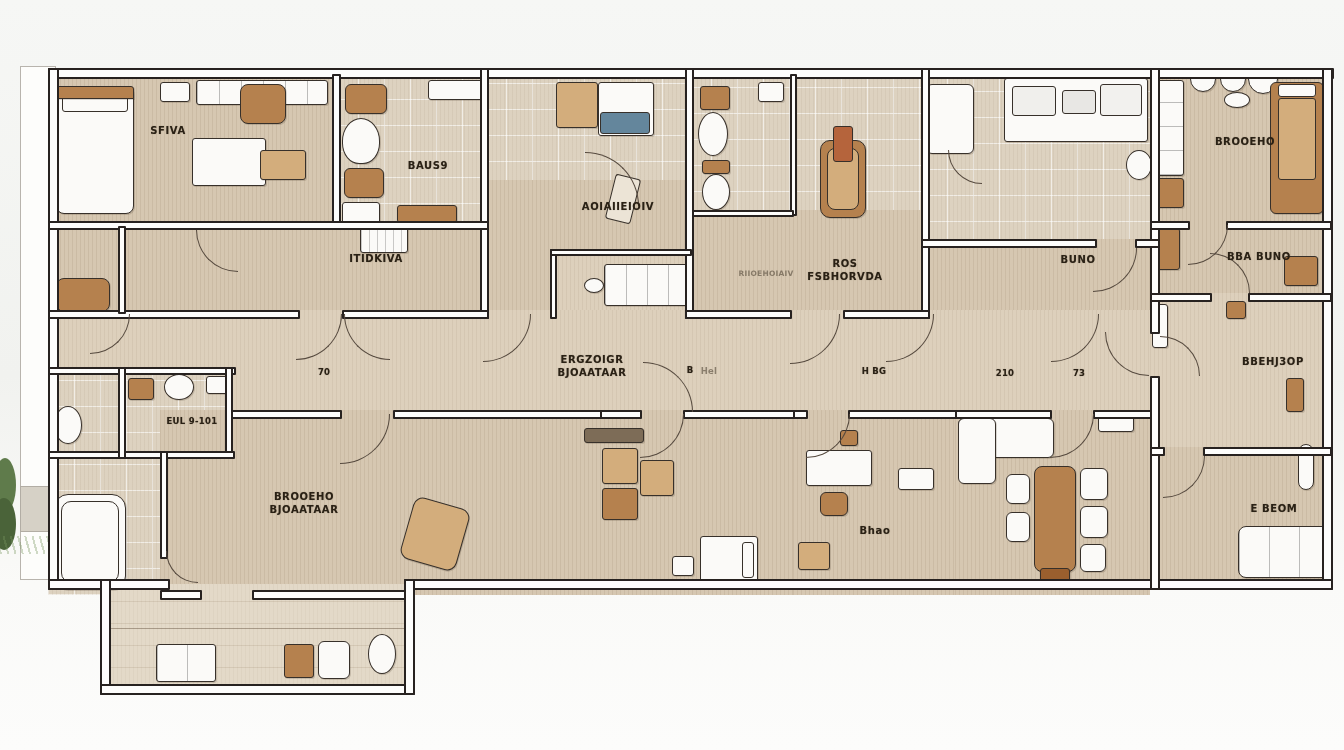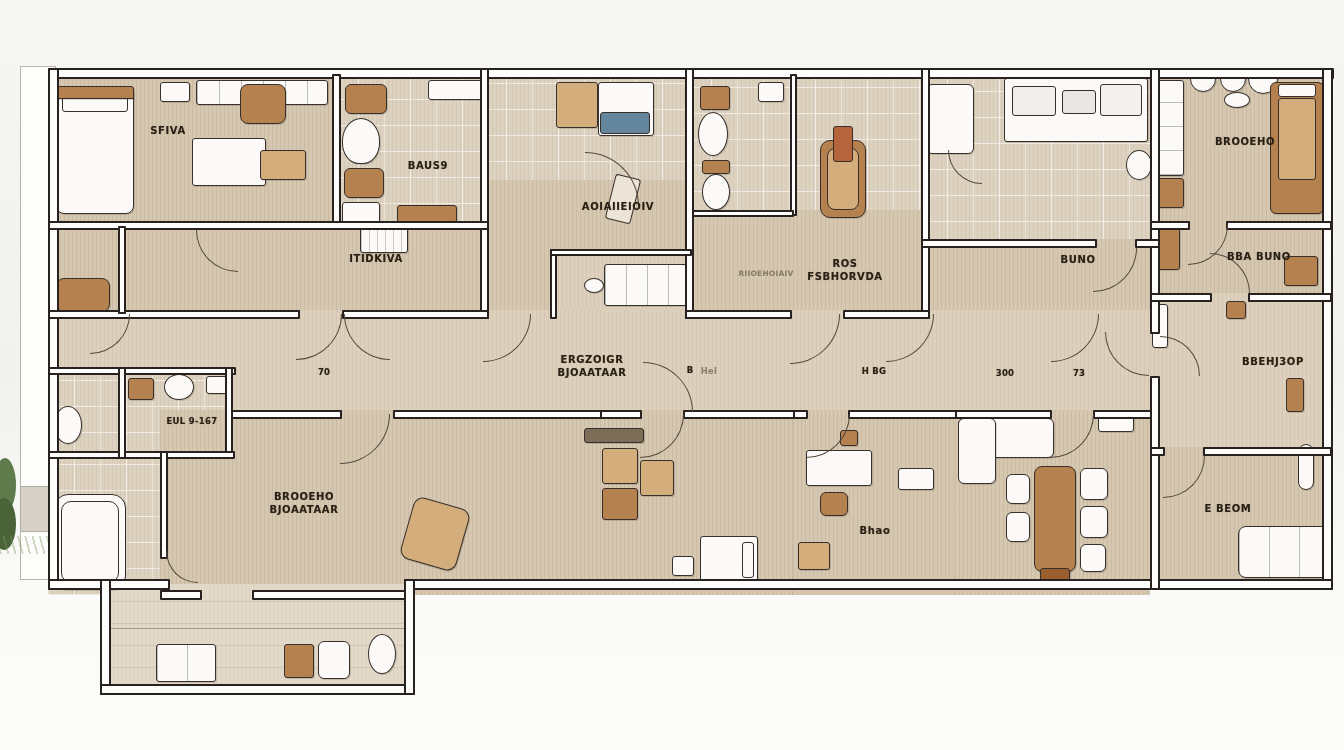--- a/index.html
+++ b/index.html
@@ -267,28 +267,28 @@
   </div>
   <div class="lbl faint" style="left:766px;top:274px">RIIOEHOIAIV</div>
   <div class="lbl" style="left:1078px;top:259px">BUNO</div>
   <div class="lbl" style="left:1245px;top:141px">BROOEHO</div>
   <div class="lbl" style="left:1259px;top:256px">BBA BUNO</div>
   <div class="lbl" style="left:1273px;top:361px">BBEHJ3OP</div>
   <div class="lbl" style="left:592px;top:366px">
     <span>ERGZOIGR</span>
     <span>BJOAATAAR</span>
   </div>
-  <div class="lbl sm" style="left:192px;top:422px">EUL 9-167</div>
+  <div class="lbl sm" style="left:192px;top:422px">EUL 9-101</div>
   <div class="lbl" style="left:304px;top:503px">
     <span>BROOEHO</span>
     <span>BJOAATAAR</span>
   </div>
   <div class="lbl" style="left:875px;top:530px">Bhao</div>
-  <div class="lbl" style="left:1228px;top:508px">E BEOM</div>
+  <div class="lbl" style="left:1274px;top:508px">E BEOM</div>
 
   <div class="lbl mk" style="left:324px;top:373px">70</div>
   <div class="lbl mk" style="left:690px;top:371px">B</div>
   <div class="lbl mk faint" style="left:709px;top:372px">Hel</div>
   <div class="lbl mk" style="left:874px;top:372px">H BG</div>
-  <div class="lbl mk" style="left:1005px;top:374px">300</div>
+  <div class="lbl mk" style="left:1005px;top:374px">210</div>
   <div class="lbl mk" style="left:1079px;top:374px">73</div>
 
 </div>
 
 </body></html>

